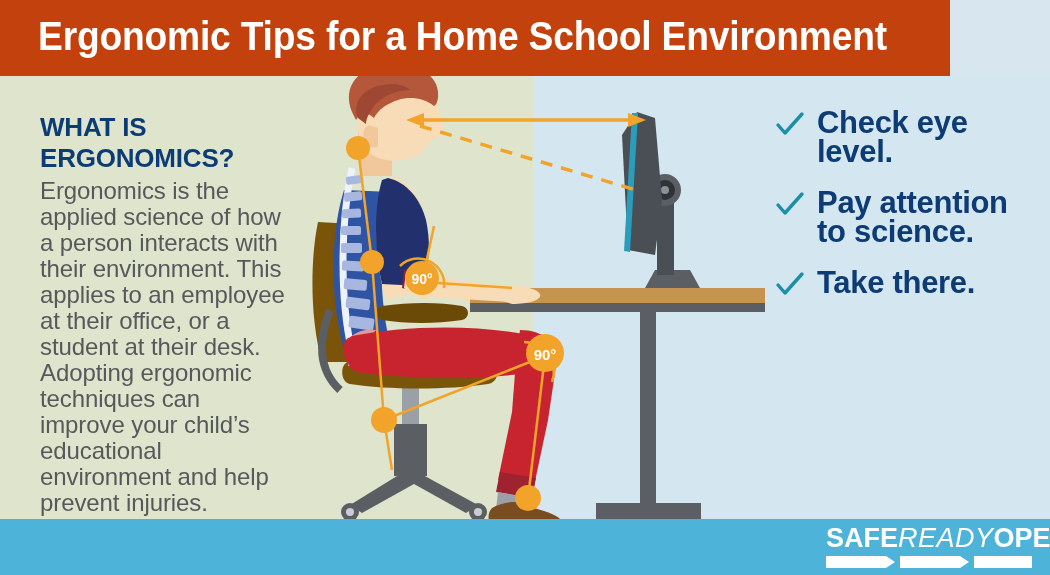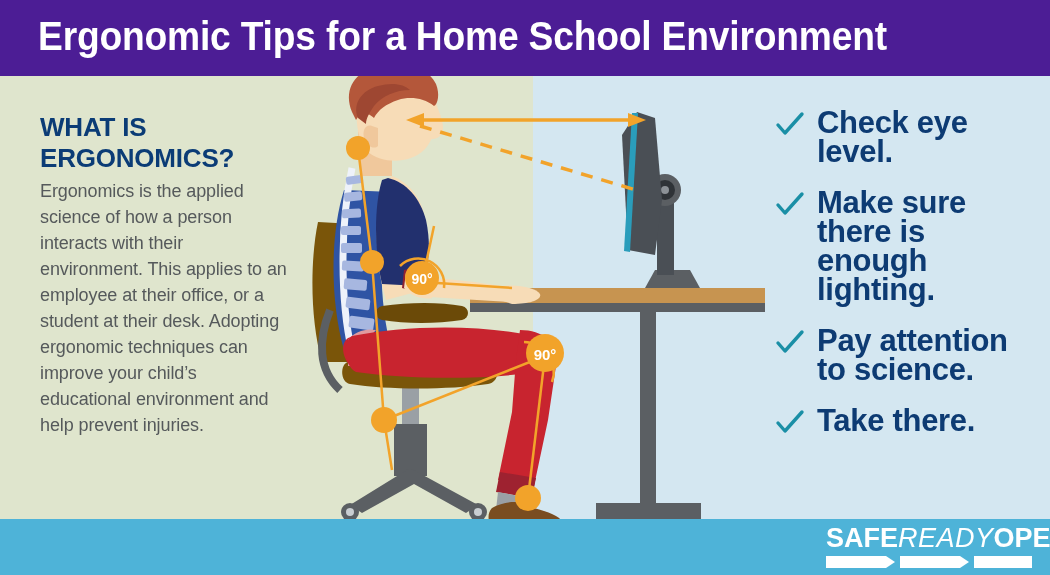--- a/index.html
+++ b/index.html
@@ -28,22 +28,22 @@
     position: absolute;
     left: 533px; top: 76px;
     width: 517px; height: 443px;
     background: #d4e7f1;
   }
 
   
   .header {
     position: absolute;
     left: 0; top: 0;
-    width: 1050px; height: 76px;
-    background: #4c1d95;
+    width: 950px; height: 76px;
+    background: #c2410c;
   }
   .header-title {
     position: absolute;
     left: 38px; top: 14px;
     color: #ffffff;
     font-size: 40px;
     font-weight: bold;
     letter-spacing: -0.2px;
     white-space: nowrap;
     transform: scaleX(0.93);
@@ -111,21 +111,21 @@
   .left-heading {
     color: #0b3c76;
     font-size: 26px;
     font-weight: bold;
     line-height: 31px;
     letter-spacing: -0.2px;
     margin: 0 0 4px 0;
   }
   .left-body {
     color: #55595b;
-    font-size: 18px;
+    font-size: 24px;
     line-height: 26px;
     margin: 0;
     letter-spacing: -0.1px;
   }
 
   
   .tips {
     position: absolute;
     left: 775px; top: 108px;
     width: 262px;
@@ -329,26 +329,20 @@
 
   <div class="tips">
 
     <div class="tip">
       <svg class="tip-check" viewBox="0 0 30 30" xmlns="http://www.w3.org/2000/svg">
         <path d="M 3 15 L 10 23 L 27 4" stroke="#1a8fa6" stroke-width="3.4" fill="none" stroke-linecap="round" stroke-linejoin="round"></path>
       </svg>
       <span class="tip-label">Check eye level.</span>
     </div>
 
-    <div class="tip">
-      <svg class="tip-check" viewBox="0 0 30 30" xmlns="http://www.w3.org/2000/svg">
-        <path d="M 3 15 L 10 23 L 27 4" stroke="#1a8fa6" stroke-width="3.4" fill="none" stroke-linecap="round" stroke-linejoin="round"></path>
-      </svg>
-      <span class="tip-label">Make sure there is enough lighting.</span>
-    </div>
 
     <div class="tip">
       <svg class="tip-check" viewBox="0 0 30 30" xmlns="http://www.w3.org/2000/svg">
         <path d="M 3 15 L 10 23 L 27 4" stroke="#1a8fa6" stroke-width="3.4" fill="none" stroke-linecap="round" stroke-linejoin="round"></path>
       </svg>
       <span class="tip-label">Pay attention to science.</span>
     </div>
 
     <div class="tip">
       <svg class="tip-check" viewBox="0 0 30 30" xmlns="http://www.w3.org/2000/svg">

